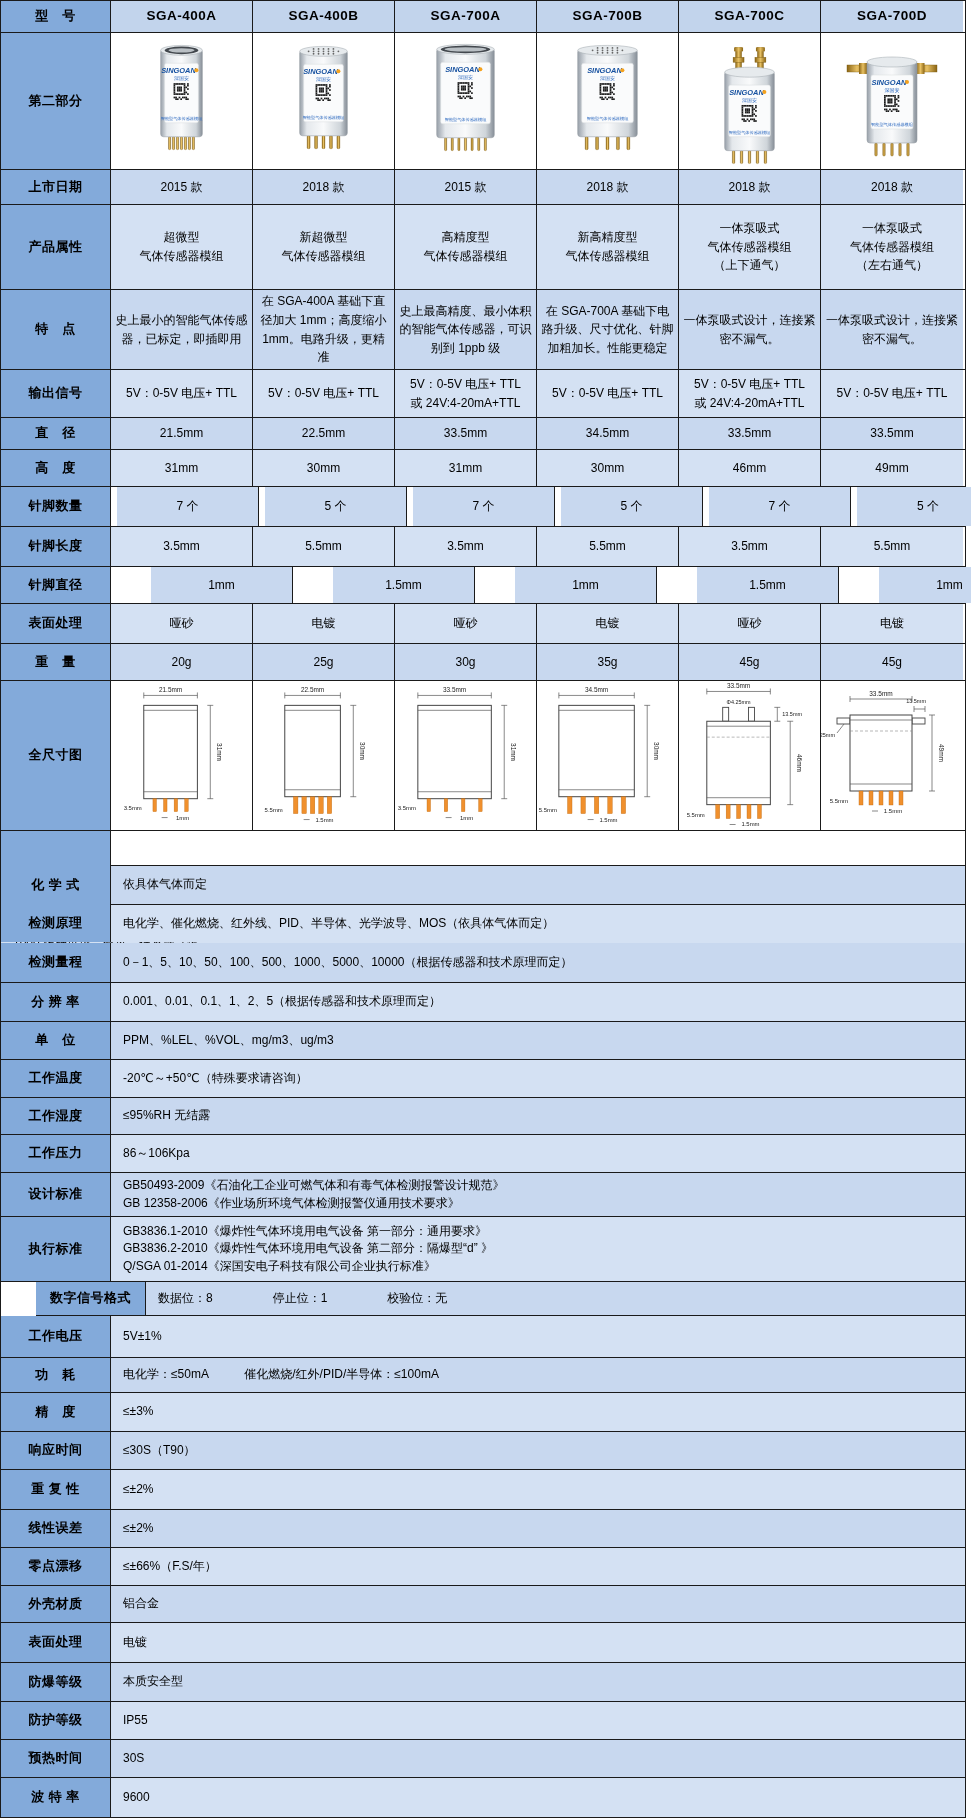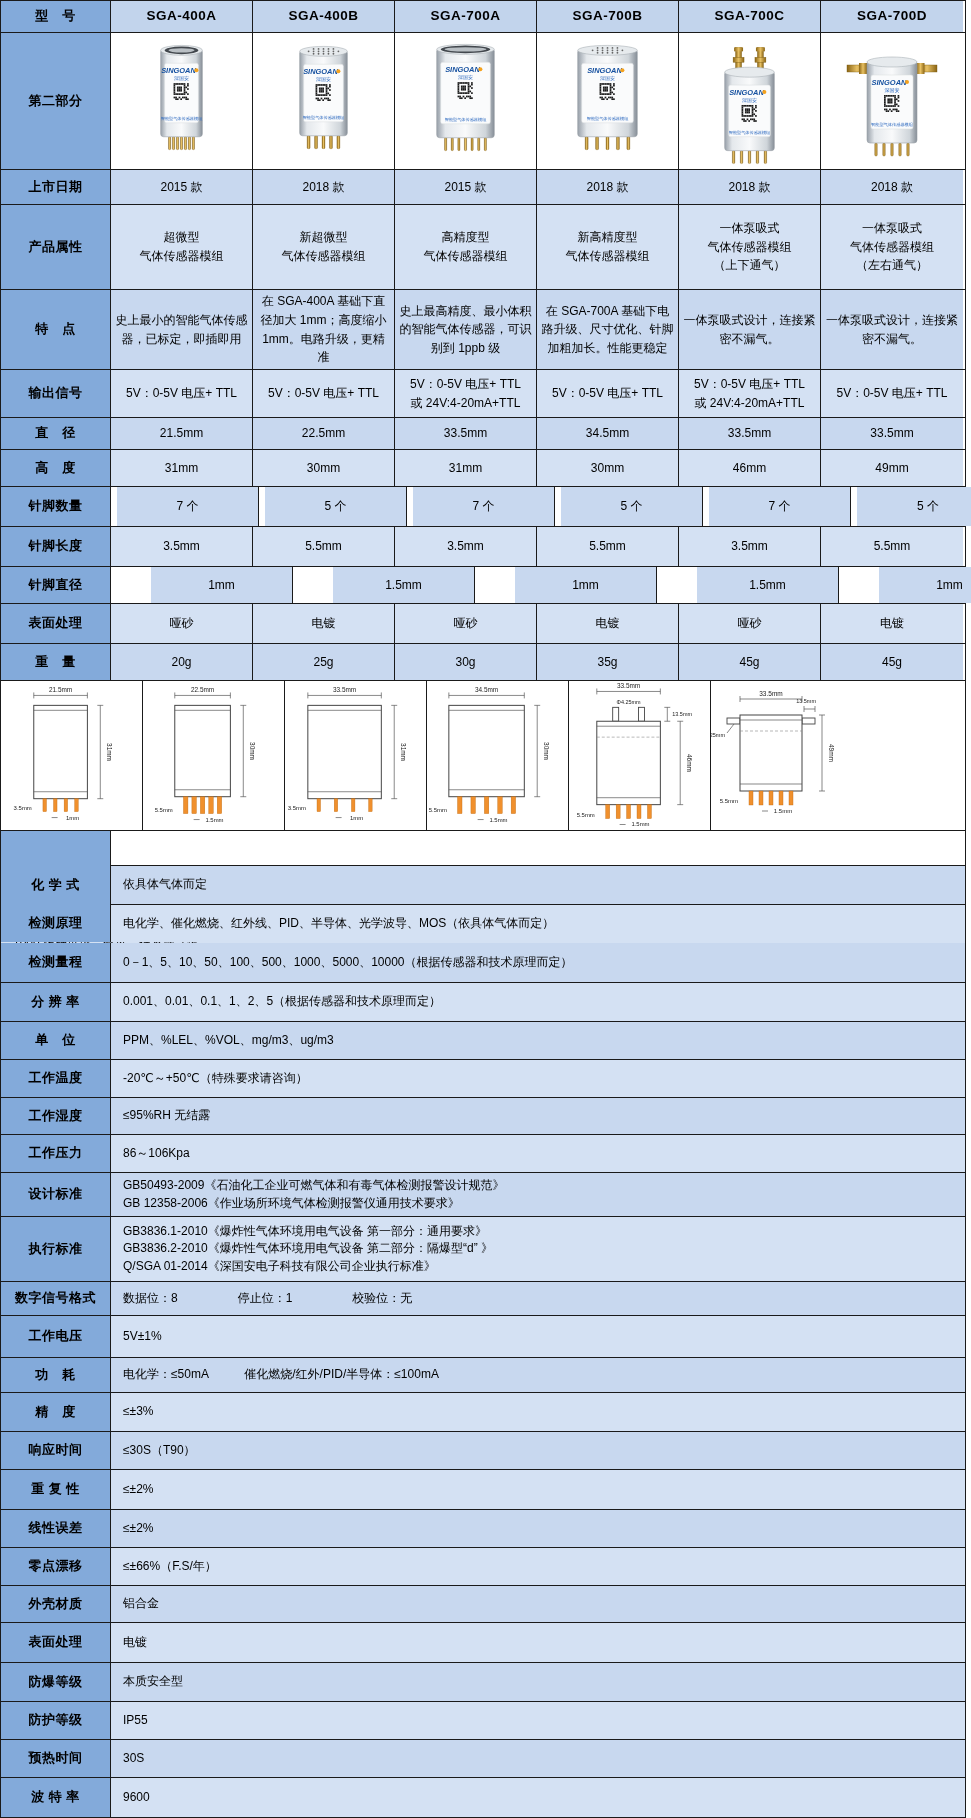--- a/index.html
+++ b/index.html
@@ -674,20 +674,21 @@
         <div class="cell data-cell">20g</div>
         <div class="cell data-cell">25g</div>
         <div class="cell data-cell">30g</div>
         <div class="cell data-cell">35g</div>
         <div class="cell data-cell">45g</div>
         <div class="cell data-cell">45g</div>
       </div>
     </div>
 
   <div class="row diagram-row" id="diagram-row">
+    <div class="cell label-cell">全尺寸图</div>
 
   <div class="cell data-cell diagram-cell"><svg width="142" height="150" viewBox="0 0 142 150">
           <rect x="33" y="24" width="54" height="94" fill="#fff" stroke="#444" stroke-width="1"></rect>
           <line x1="33" y1="29" x2="87" y2="29" stroke="#555" stroke-width="0.7"></line>
           <line x1="33" y1="111" x2="87" y2="111" stroke="#555" stroke-width="0.7"></line>
           <line x1="33" y1="14" x2="87" y2="14" stroke="#555" stroke-width="0.7"></line>
           <line x1="33" y1="11" x2="33" y2="17" stroke="#555" stroke-width="0.7"></line>
           <line x1="87" y1="11" x2="87" y2="17" stroke="#555" stroke-width="0.7"></line>
           <text x="60" y="11" font-size="6.5" fill="#222" text-anchor="middle">21.5mm</text>
           <line x1="100" y1="24" x2="100" y2="118" stroke="#555" stroke-width="0.7"></line>
@@ -866,21 +867,21 @@
         <div class="cell label-cell">设计标准</div>
         <div class="cell wide-cell">GB50493-2009《石油化工企业可燃气体和有毒气体检测报警设计规范》
 GB 12358-2006《作业场所环境气体检测报警仪通用技术要求》</div>
       </div>
       <div class="row shade-b" style="height: 65px;">
         <div class="cell label-cell">执行标准</div>
         <div class="cell wide-cell">GB3836.1-2010《爆炸性气体环境用电气设备 第一部分：通用要求》
 GB3836.2-2010《爆炸性气体环境用电气设备 第二部分：隔爆型“d” 》
 Q/SGA 01-2014《深国安电子科技有限公司企业执行标准》</div>
       </div>
-      <div class="row shade-a" style="height: 34px;">
+      <div class="row shade-a" style="height: 34px; margin-left: 35px;">
         <div class="cell label-cell">数字信号格式</div>
         <div class="cell wide-cell">数据位：8　　　　　停止位：1　　　　　校验位：无</div>
       </div>
       <div class="row shade-b" style="height: 42px;">
         <div class="cell label-cell">工作电压</div>
         <div class="cell wide-cell">5V±1%</div>
       </div>
       <div class="row shade-a" style="height: 35px;">
         <div class="cell label-cell">功　耗</div>
         <div class="cell wide-cell">电化学：≤50mA　　　催化燃烧/红外/PID/半导体：≤100mA</div>

